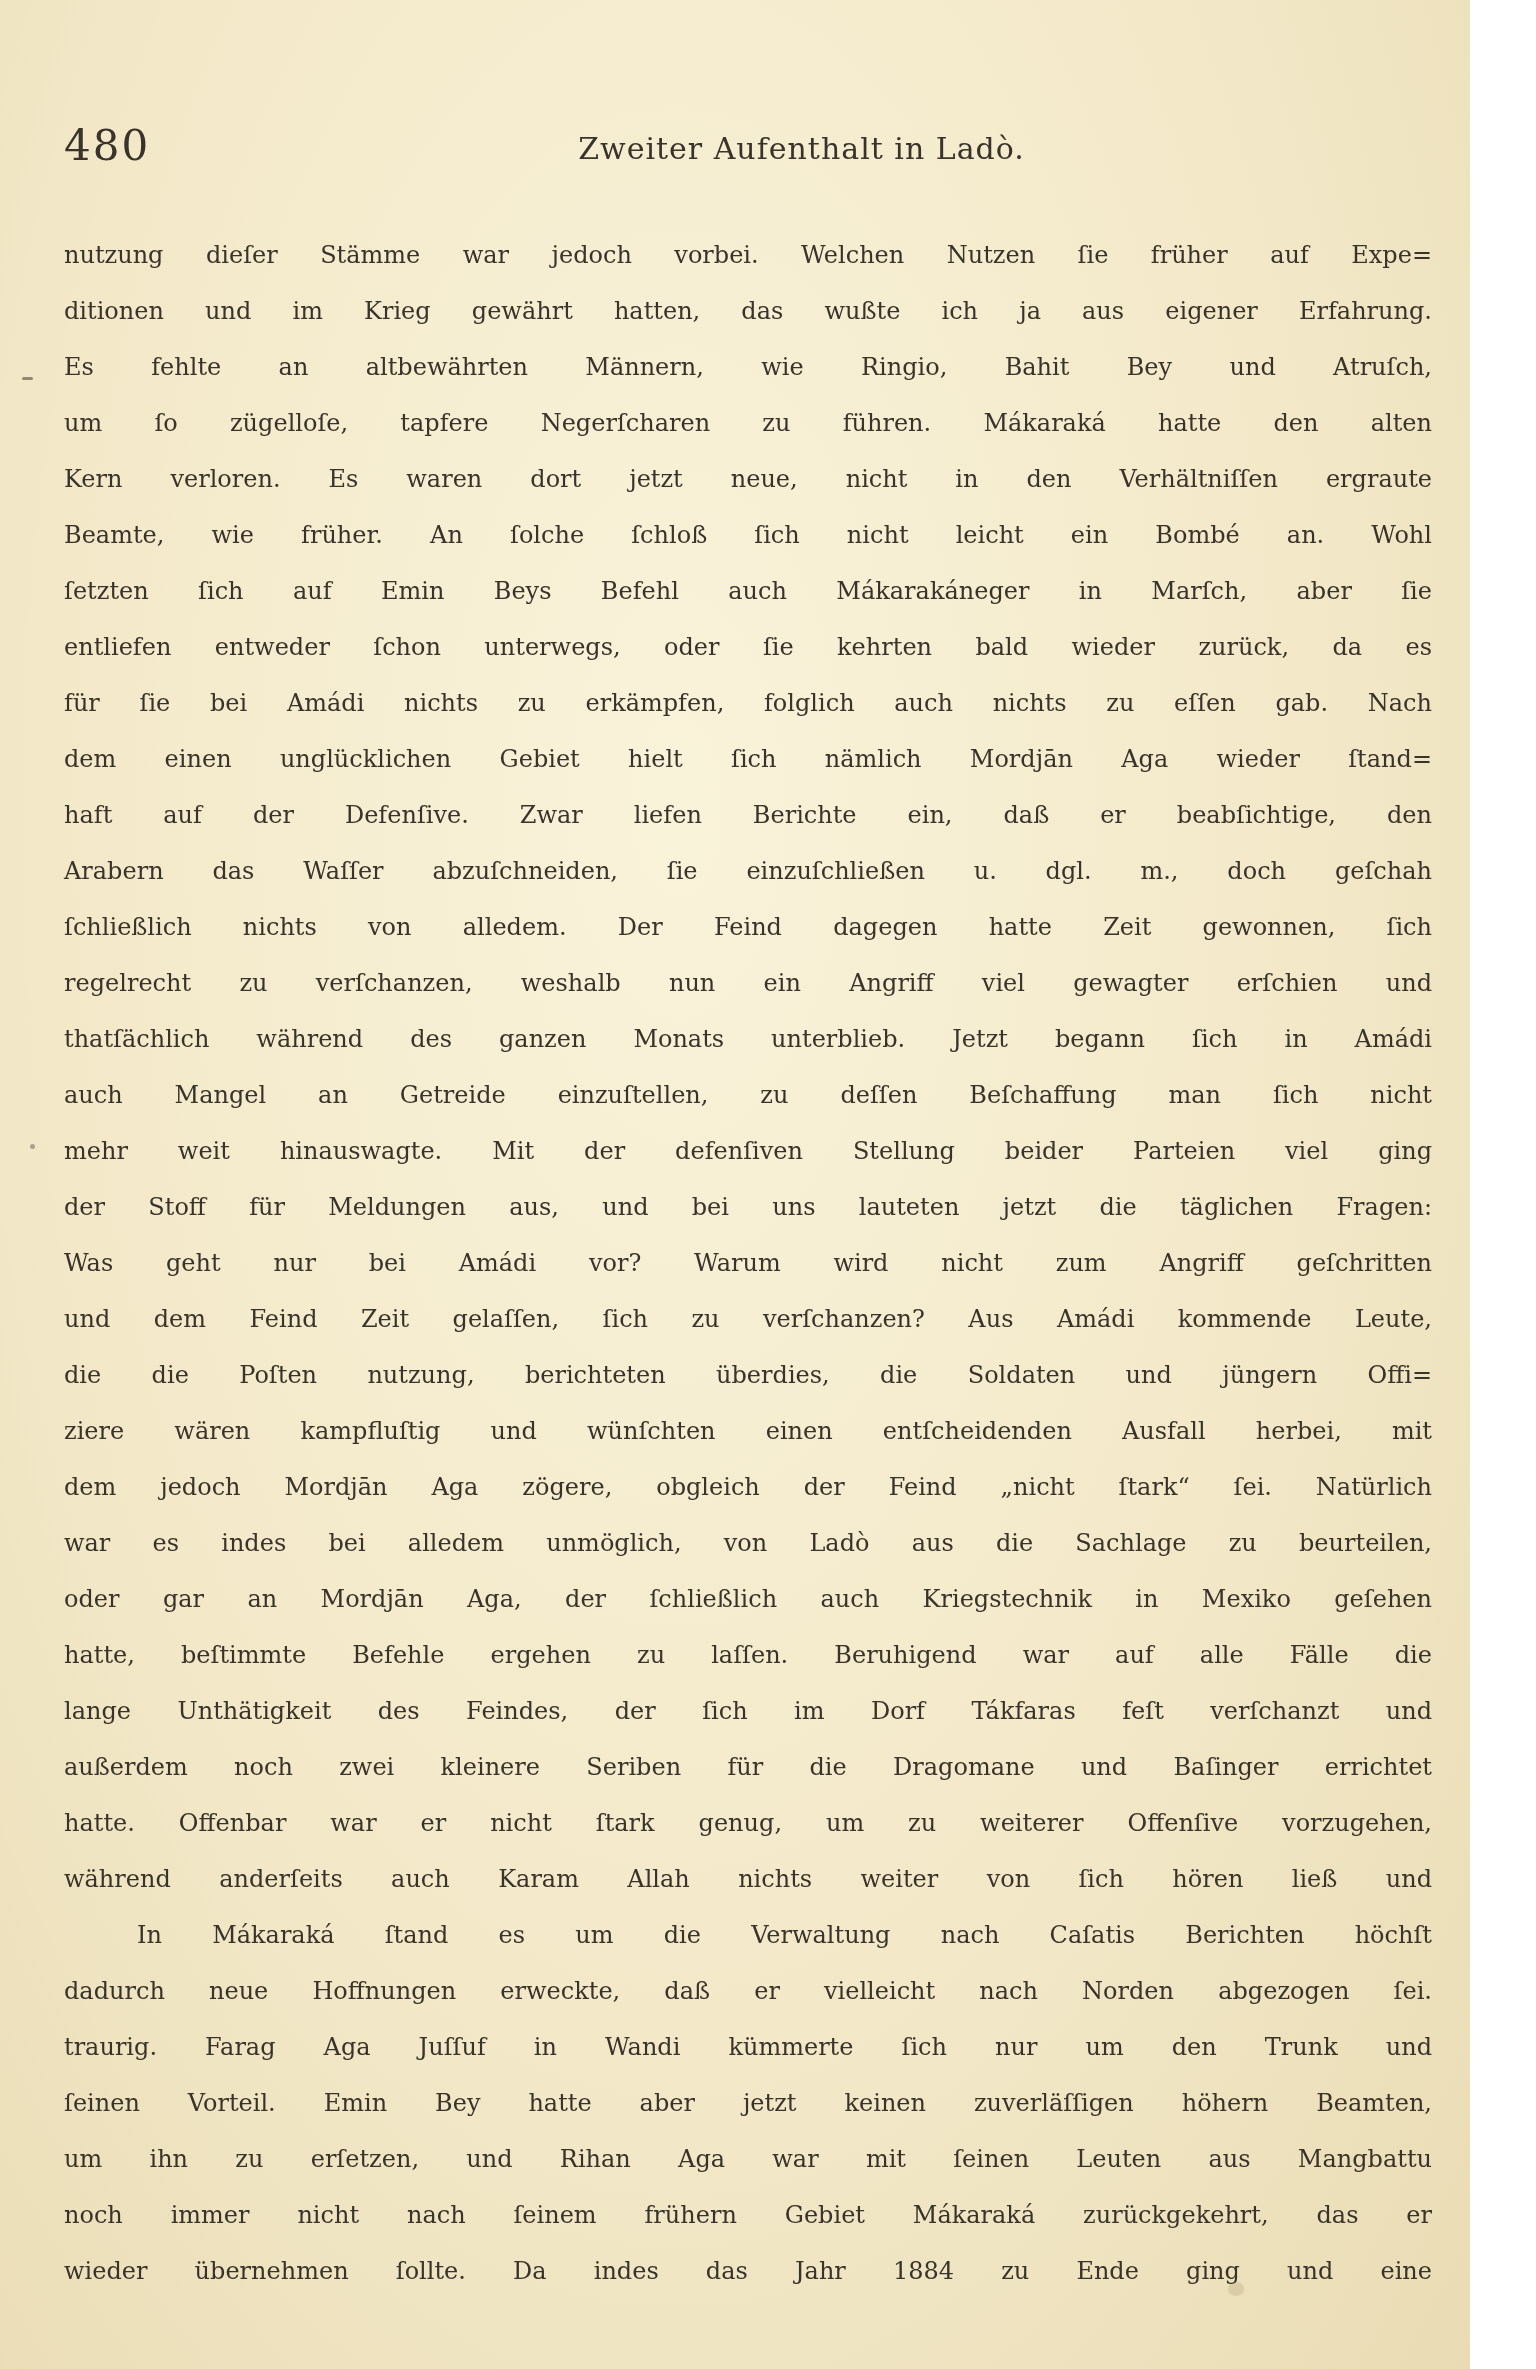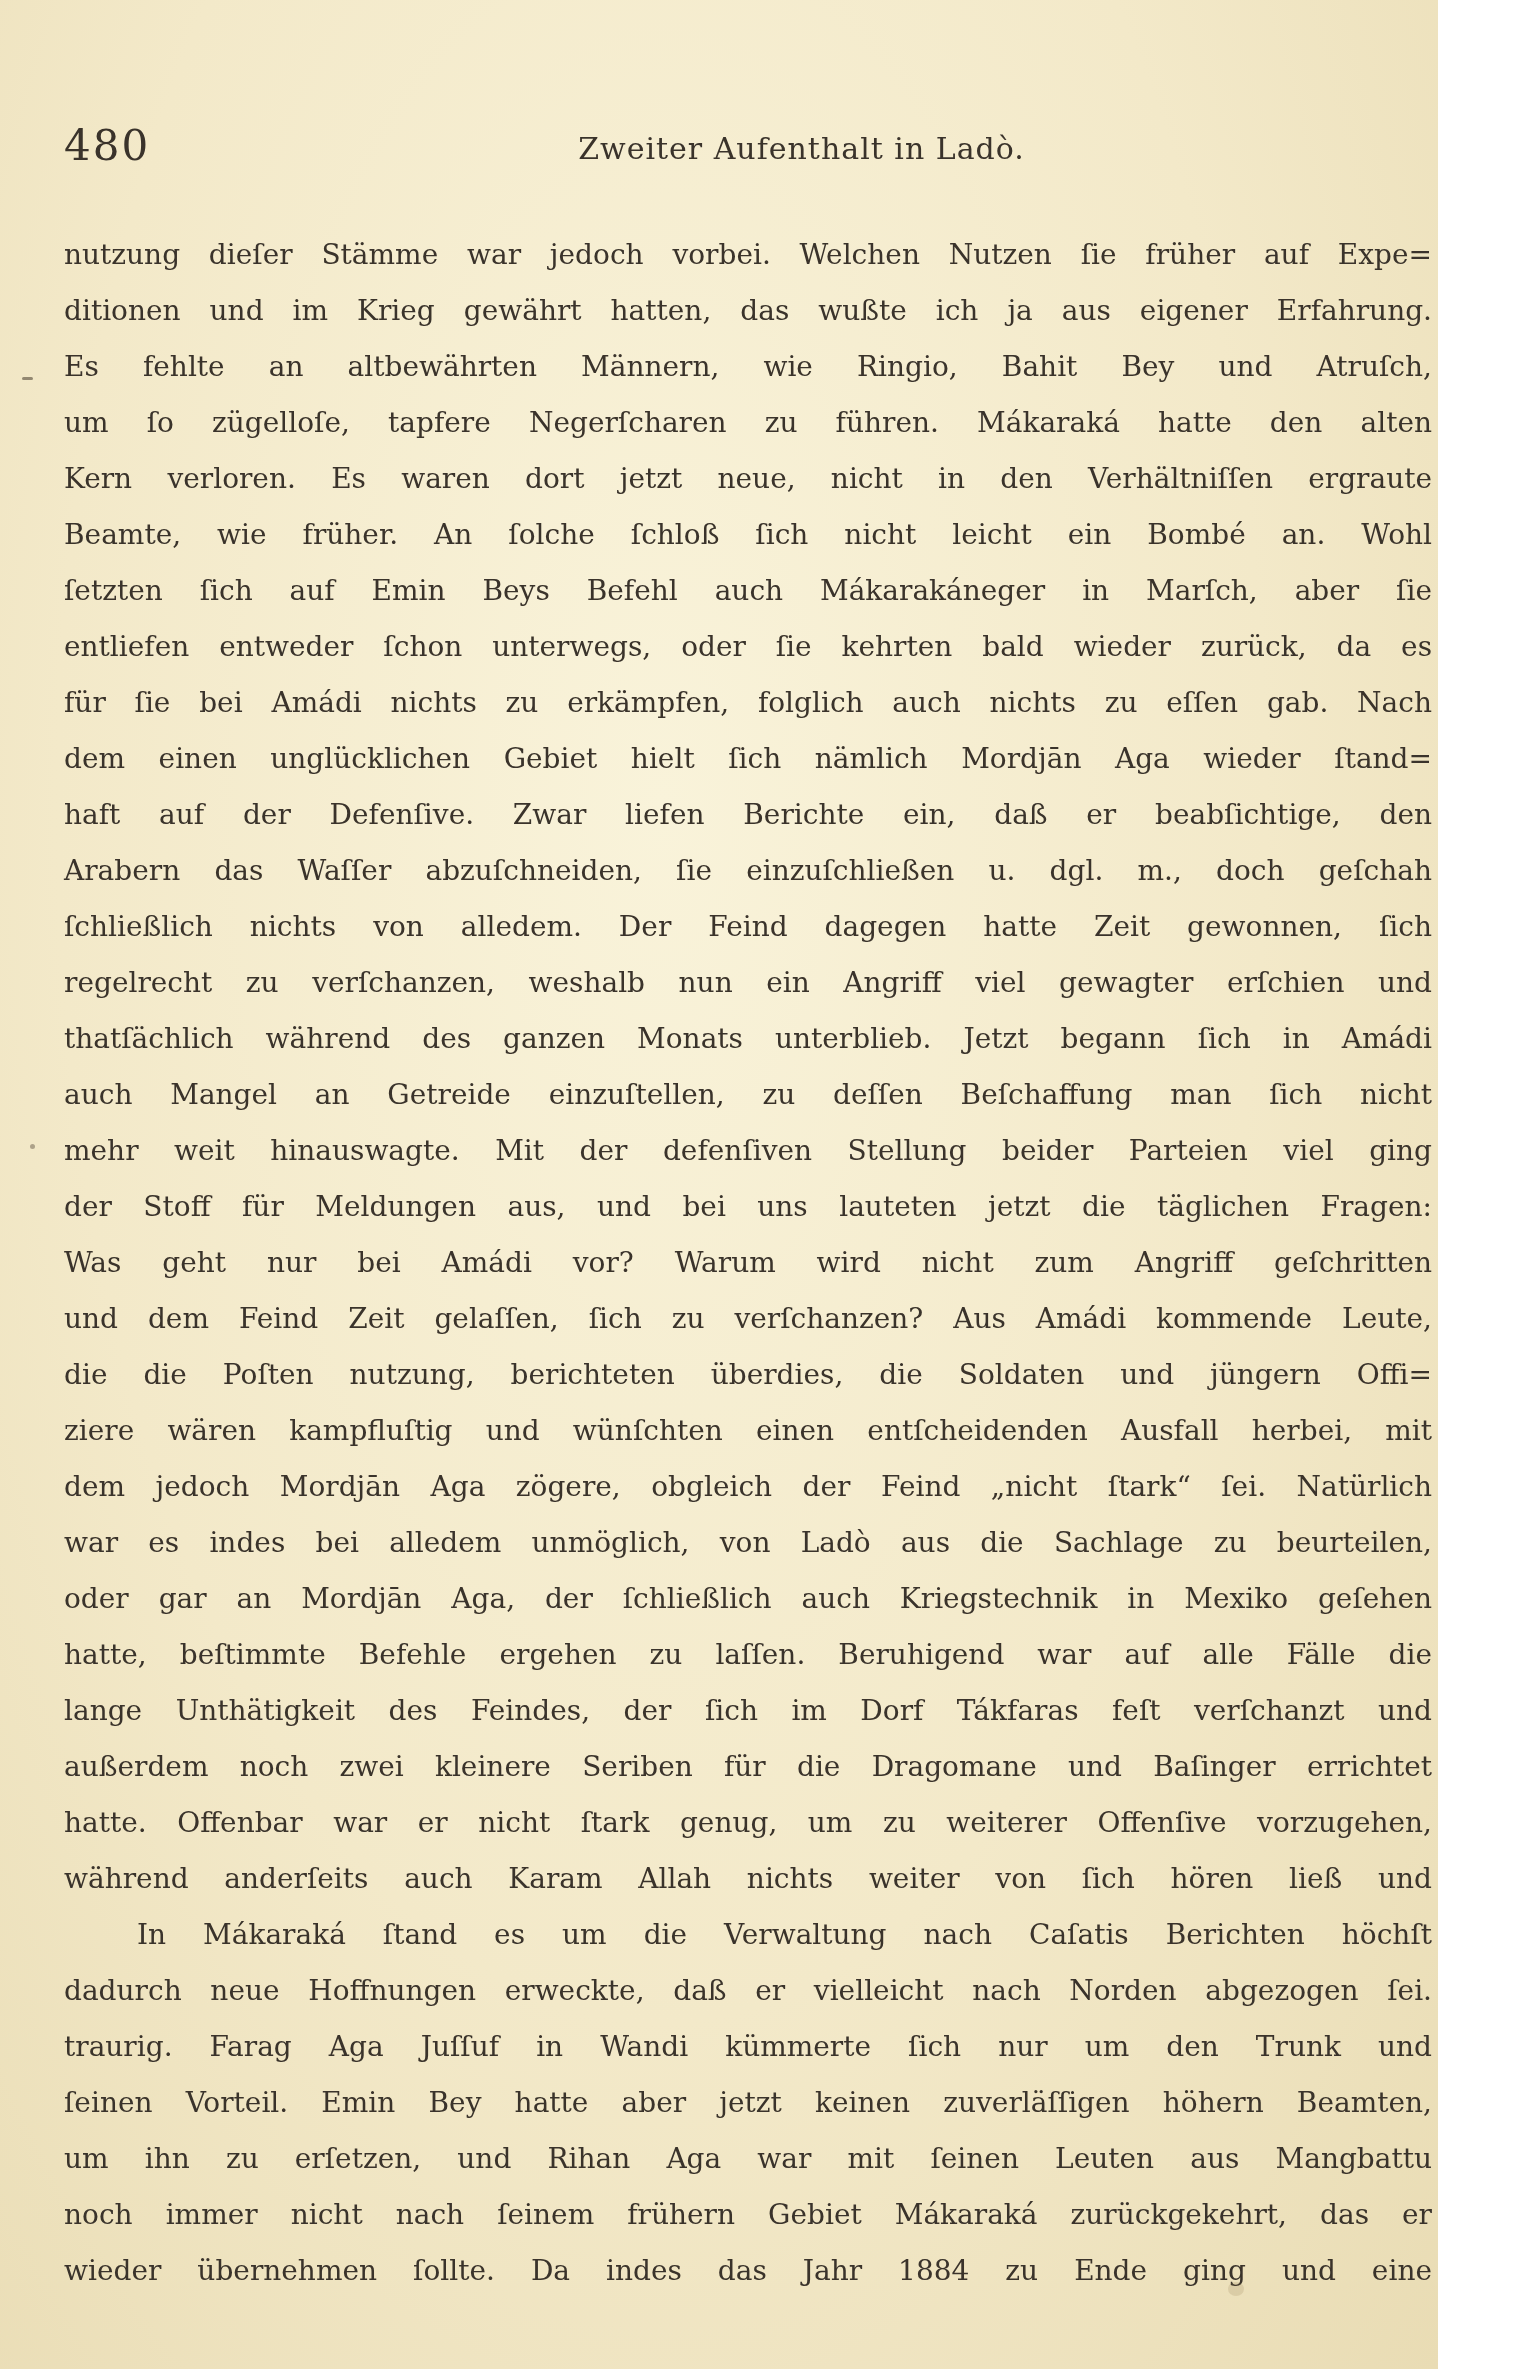--- a/index.html
+++ b/index.html
@@ -14,20 +14,21 @@
     position: absolute;
     left: 0; top: 0;
     width: 1438px;
     height: 2369px;
     background:
       radial-gradient(ellipse at 46% 34%,
         var(--paper-light, #f9f3da) 0%,
         var(--paper, #f3e9c9) 55%,
         var(--paper-dark, #e9dcb4) 100%);
     color: var(--ink, #3a332b);
+    padding-left: 32px;
   }
   .page-header {
     position: absolute;
     left: 0; top: 0; right: 0;
     height: 178px;
   }
   .page-number {
     position: absolute;
     left: 64px;
     top: 121px;
@@ -46,21 +47,21 @@
   .body-text {
     position: absolute;
     left: 64px;
     top: 227px;
     width: 1368px;
   }
   .line {
     display: block;
     height: 56px;
     line-height: 56px;
-    font-size: 28px;
+    font-size: 24px;
     text-align: justify;
     text-align-last: justify;
     white-space: normal;
   }
   .line.indent {
     text-indent: 73px;
   }
   .speck {
     position: absolute;
     background: rgba(70, 58, 44, 0.55);

